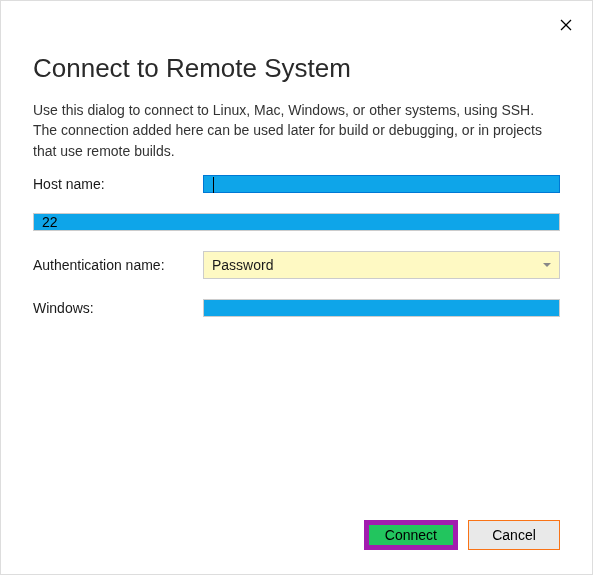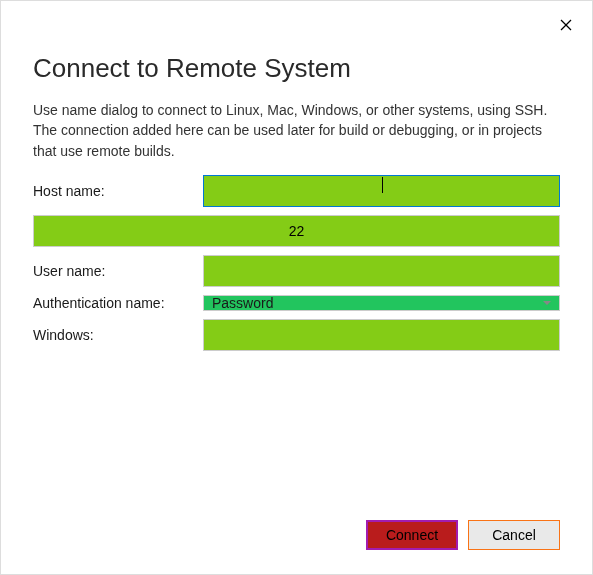--- a/index.html
+++ b/index.html
@@ -54,54 +54,53 @@
     .link {
       color: #0066b8;
       cursor: pointer;
       font-size: 14px;
       display: inline-block;
       margin-bottom: 26px;
     }
     .form {
       display: flex;
       flex-direction: column;
-      gap: 8px;
+      gap: 20px;
     }
     .form-row {
       display: flex;
       align-items: center;
     }
     .form-label {
       width: 170px;
       flex-shrink: 0;
       font-size: 14px;
       color: #1a1a1a;
     }
     .form-input {
       flex: 1;
-      height: 32px;
+      height: 18px;
       border: 1px solid #ccc;
       padding: 0 8px;
       font-size: 14px;
       font-family: inherit;
       outline: none;
-      background: #84cc16;
-      text-align: center;
+      background: #0ea5e9;
     }
     .form-input.focused {
       border: 1px solid #0078d4;
     }
     .form-select {
       flex: 1;
-      height: 16px;
+      height: 28px;
       border: 1px solid #ccc;
       padding: 0 8px;
       font-size: 14px;
       font-family: inherit;
-      background: #22c55e;
+      background: #fef9c3;
       position: relative;
       display: flex;
       align-items: center;
       cursor: pointer;
     }
     .select-arrow {
       position: absolute;
       right: 8px;
       top: 50%;
       transform: translateY(-50%);
@@ -122,22 +121,22 @@
       min-width: 92px;
       height: 30px;
       border: 1px solid #f97316;
       background: #e9e9e9;
       font-size: 14px;
       font-family: inherit;
       cursor: pointer;
       padding: 0 16px;
     }
     .btn.primary {
-      border: 2px solid #a21caf;
-      background: #b91c1c;
+      border: 5px solid #a21caf;
+      background: #22c55e;
     }
     .cursor {
       display: inline-block;
       width: 1px;
       height: 16px;
       background: #000;
       vertical-align: middle;
       margin-left: 1px;
     }
   </style>
@@ -148,38 +147,34 @@
 
   <div class="close-btn">
     <svg viewBox="0 0 12 12">
       <line x1="1" y1="1" x2="11" y2="11" stroke="#000" stroke-width="1.3"></line>
       <line x1="11" y1="1" x2="1" y2="11" stroke="#000" stroke-width="1.3"></line>
     </svg>
   </div>
 
   <h1 class="title">Connect to Remote System</h1>
 
-  <p class="description">Use name dialog to connect to Linux, Mac, Windows, or other systems, using SSH. The connection added here can be used later for build or debugging, or in projects that use remote builds.</p>
+  <p class="description">Use this dialog to connect to Linux, Mac, Windows, or other systems, using SSH. The connection added here can be used later for build or debugging, or in projects that use remote builds.</p>
 
 
   <div class="form">
 
     <div class="form-row">
       <label class="form-label">Host name:</label>
       <div class="form-input focused" value=""><span class="cursor"></span></div>
     </div>
 
     <div class="form-row">
       <input class="form-input" type="text" value="22" style="">
     </div>
 
-    <div class="form-row">
-      <label class="form-label">User name:</label>
-      <input class="form-input" type="text" value="" style="">
-    </div>
 
     <div class="form-row">
       <label class="form-label">Authentication name:</label>
       <div class="form-select">
         <span>Password</span>
         <span class="select-arrow"></span>
       </div>
     </div>
 
     <div class="form-row">

